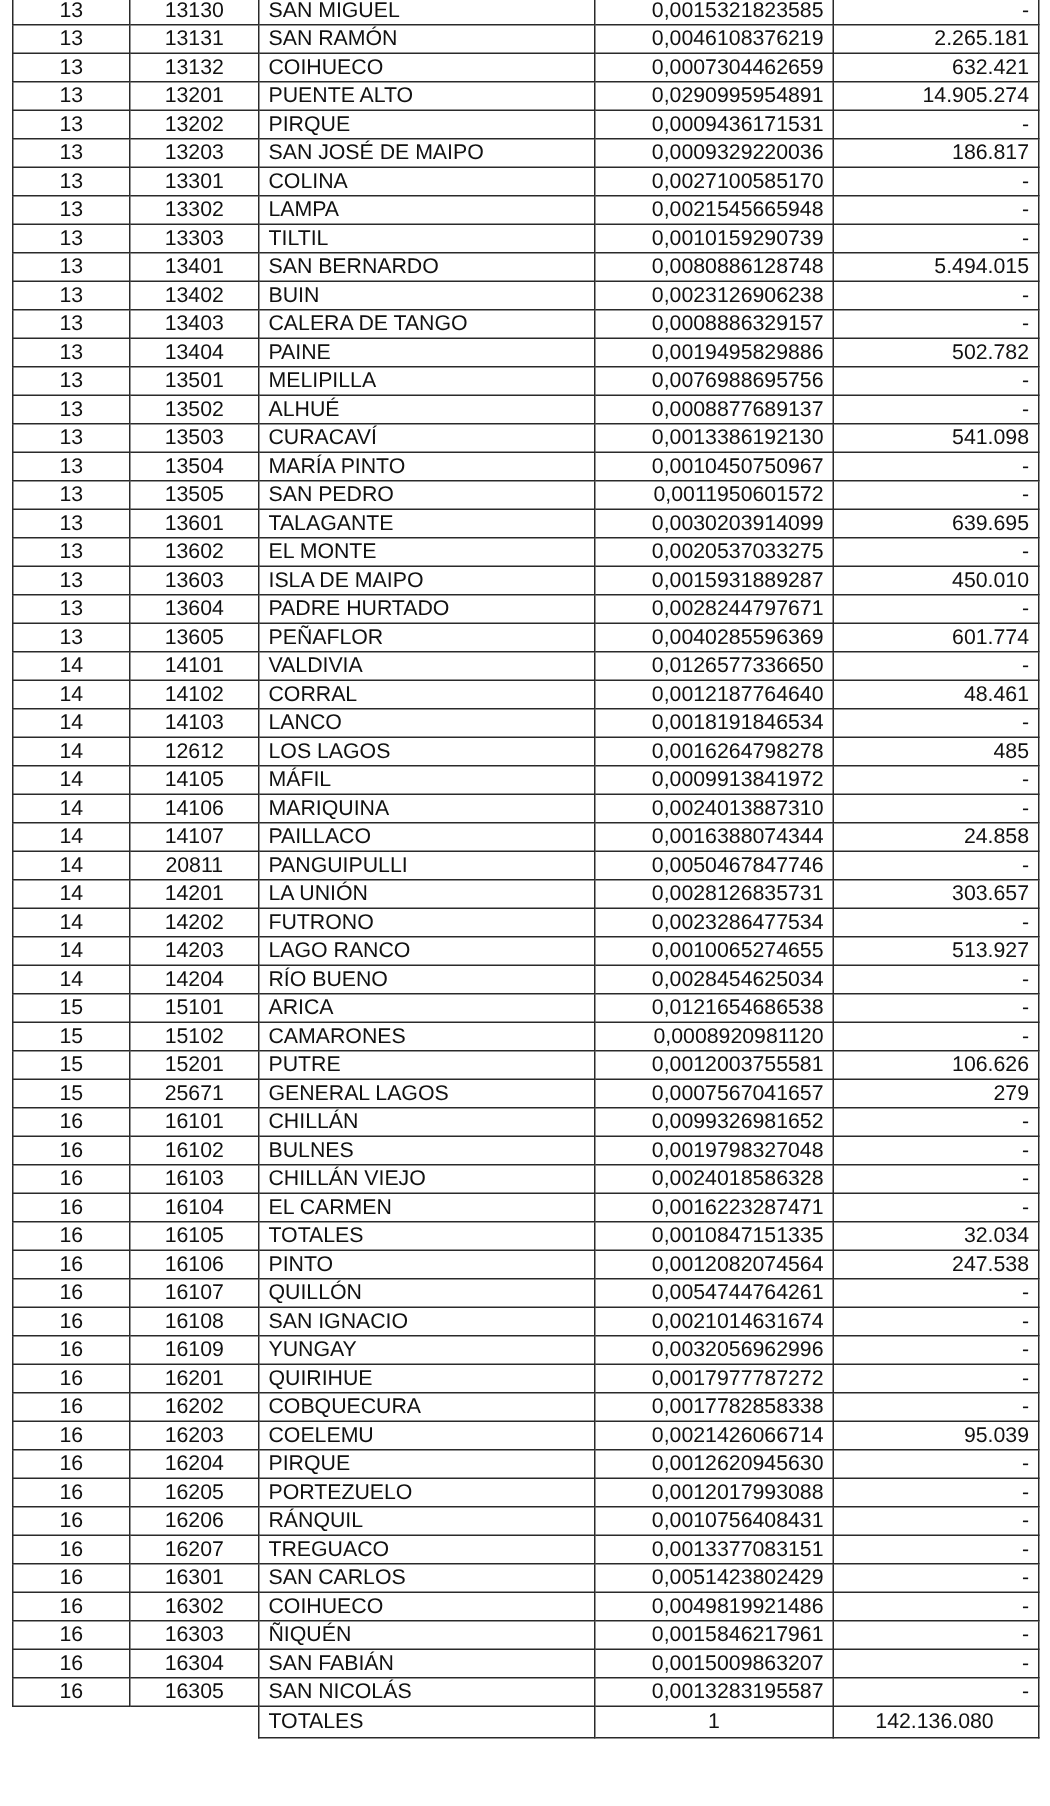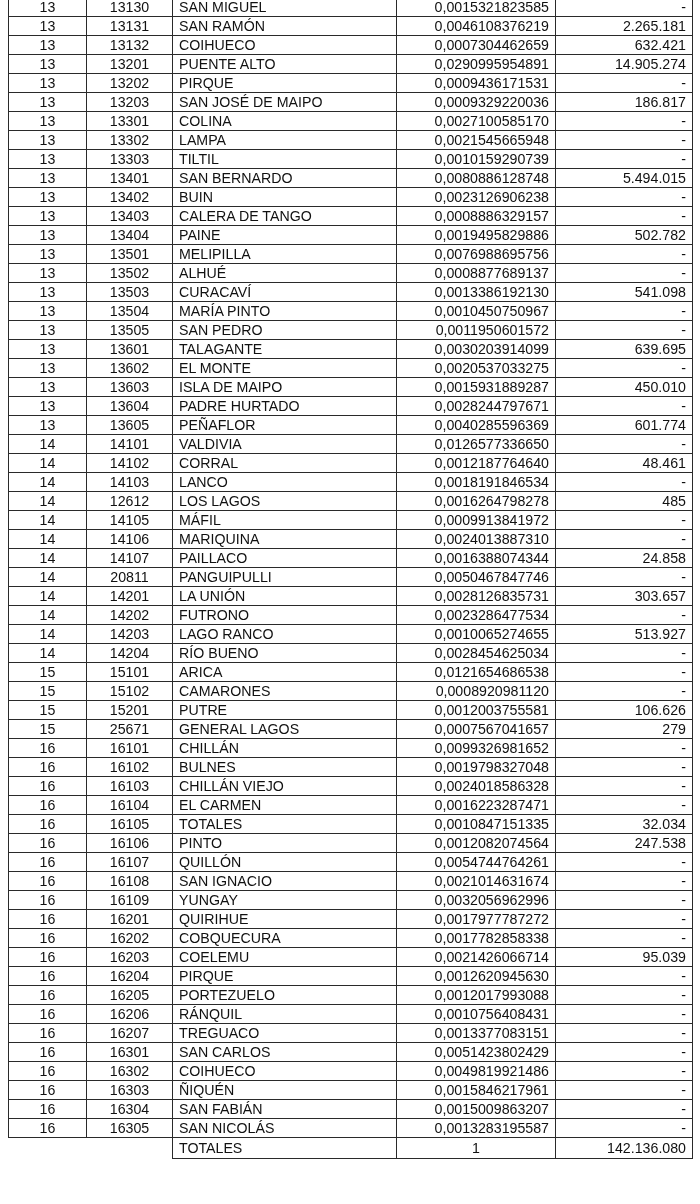--- a/index.html
+++ b/index.html
@@ -10,21 +10,21 @@
   col.c1 { width: 78px; } col.c2 { width: 86px; } col.c3 { width: 224px; }
   col.c4 { width: 159px; } col.c5 { width: 137px; }
   td { border: 1px solid #2a2a2a; height: 18.5px; padding: 0 4px; font-size: 14.2px;
        line-height: 18px; white-space: nowrap; overflow: hidden; box-sizing: border-box; }
   td.reg, td.code { text-align: center; }
   td.name { text-align: left; padding-left: 6px; }
   td.idx, td.amt { text-align: right; padding-right: 6px; }
   tr.total td { font-weight: normal; height: 21px; border-width: 1.5px; }
   tr.total td.blank { border: none; }
   tr.total td.tidx { text-align: center; }
-  tr.total td.amt { text-align: right; }
+  tr.total td.amt { text-align: center; }
 </style>
 </head>
 <body>
 
 <table>
   <colgroup>
       <col class="c1">
       <col class="c2">
       <col class="c3">
       <col class="c4">

